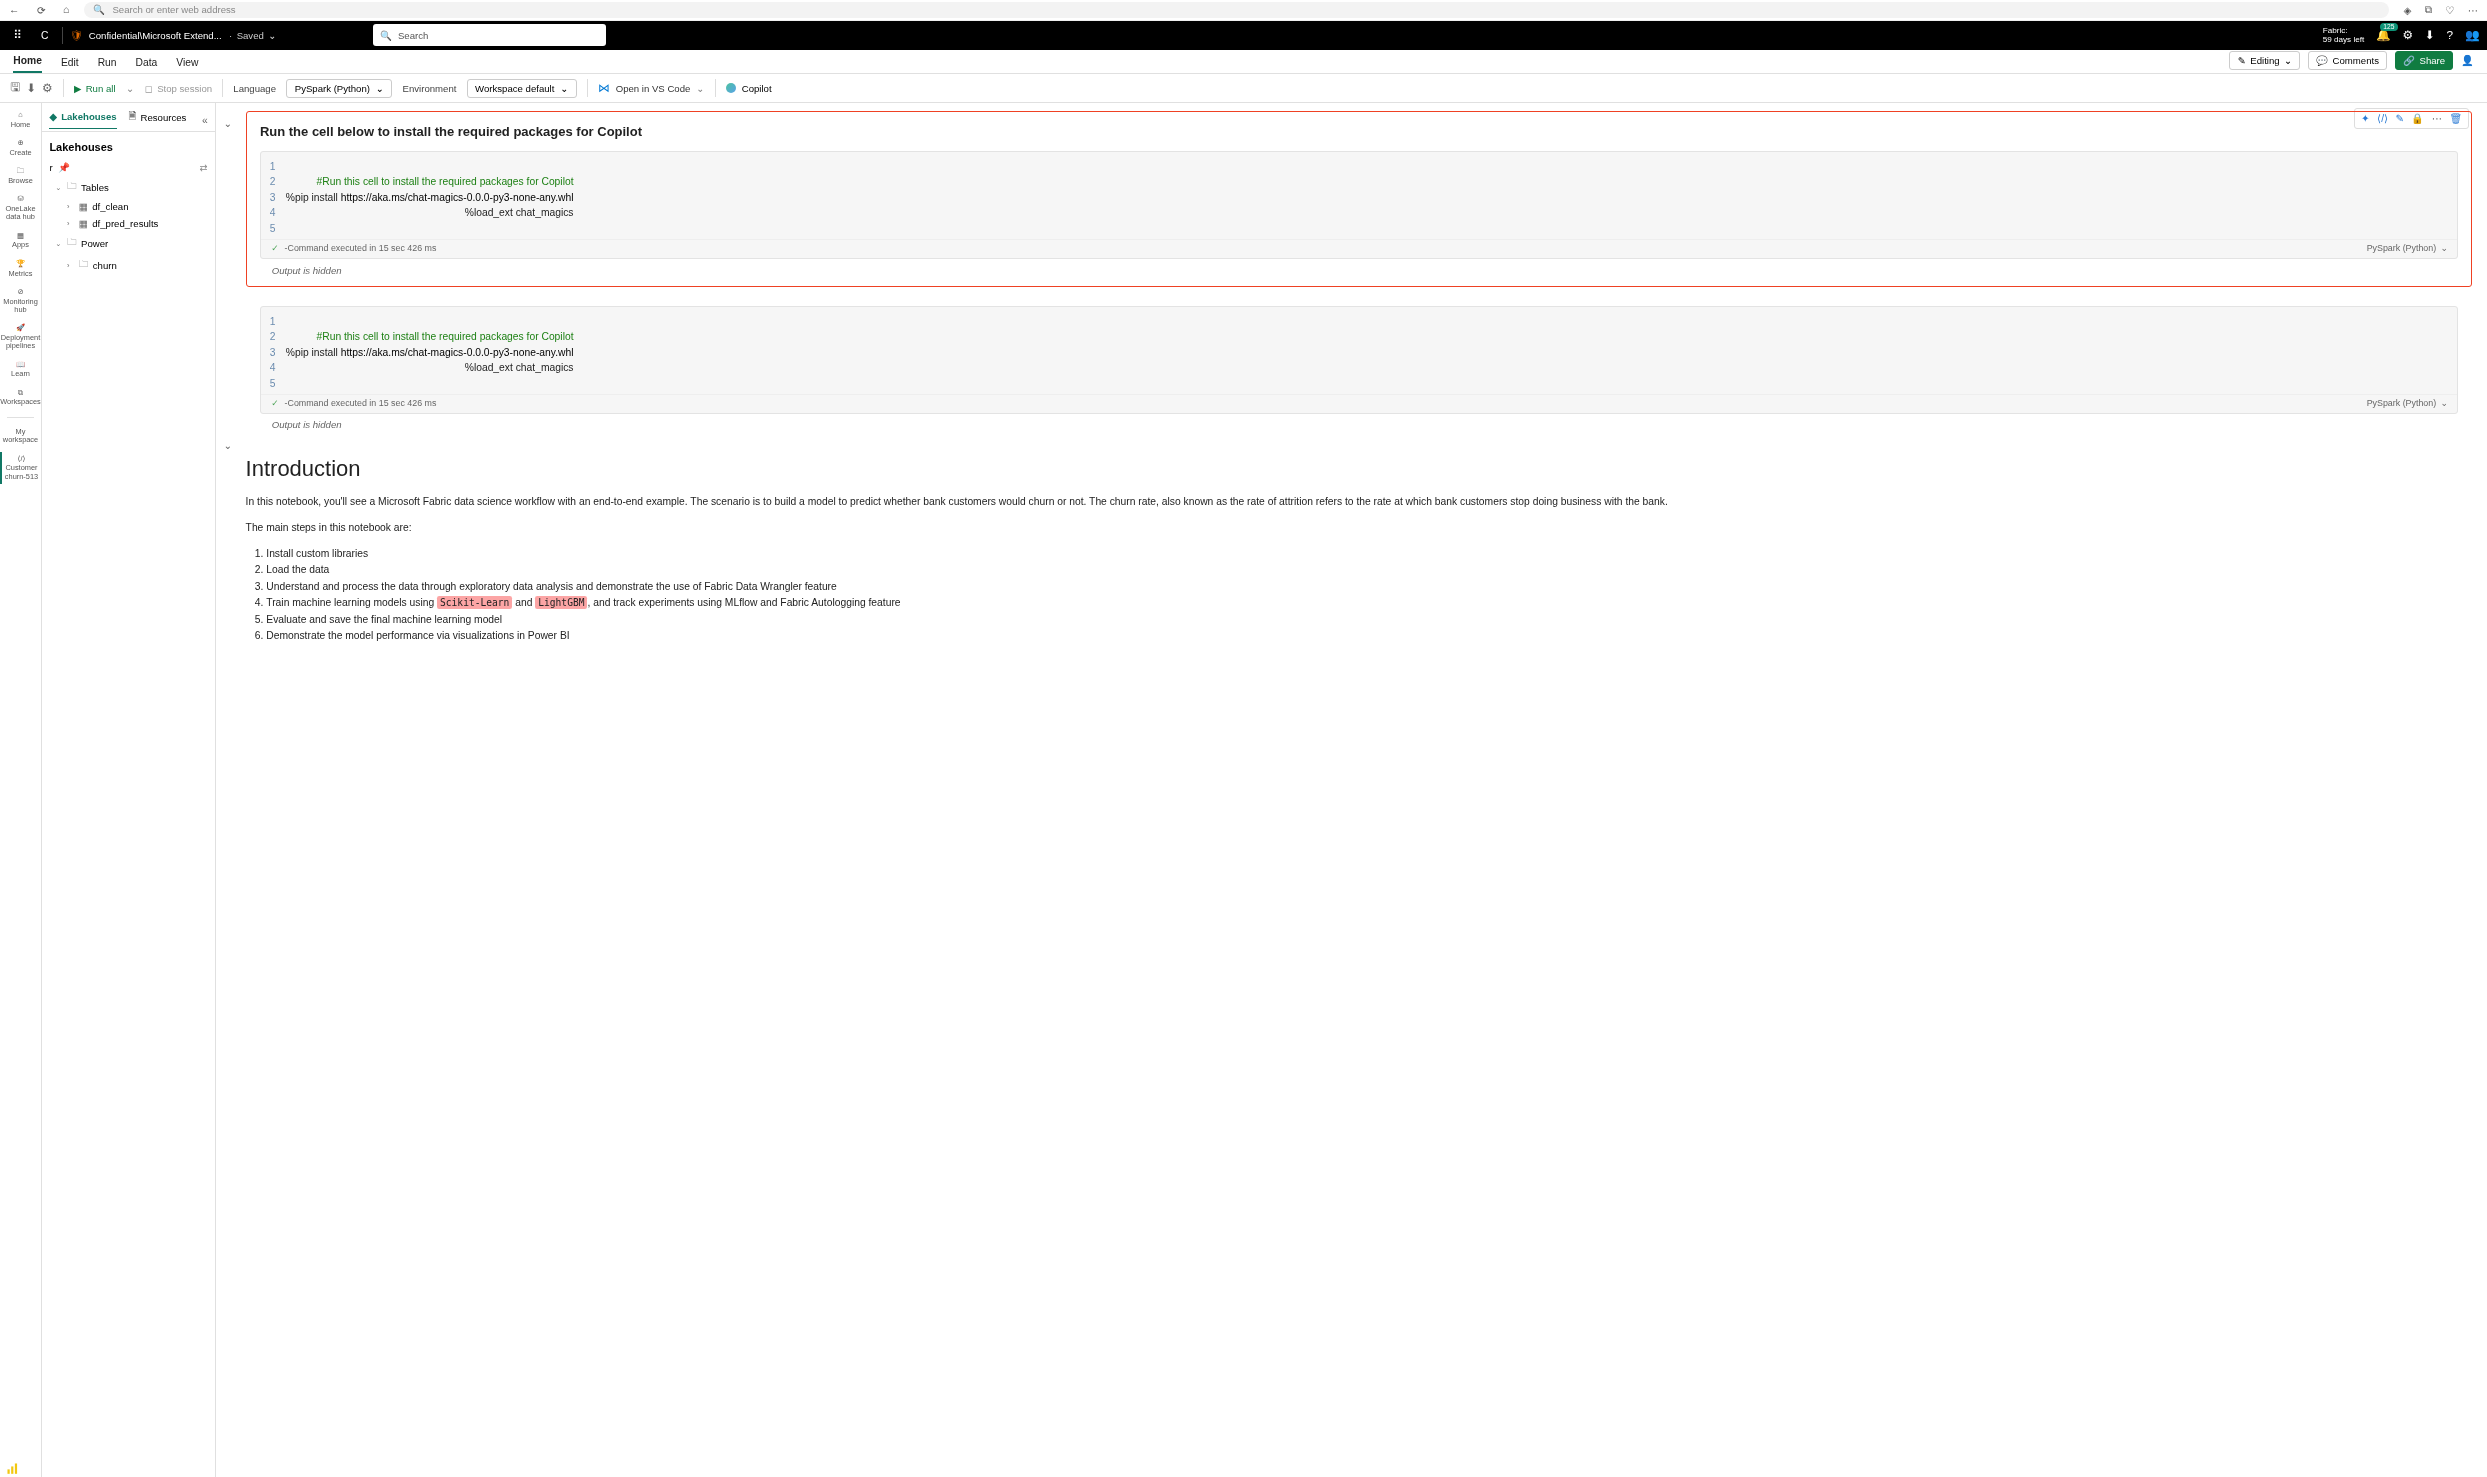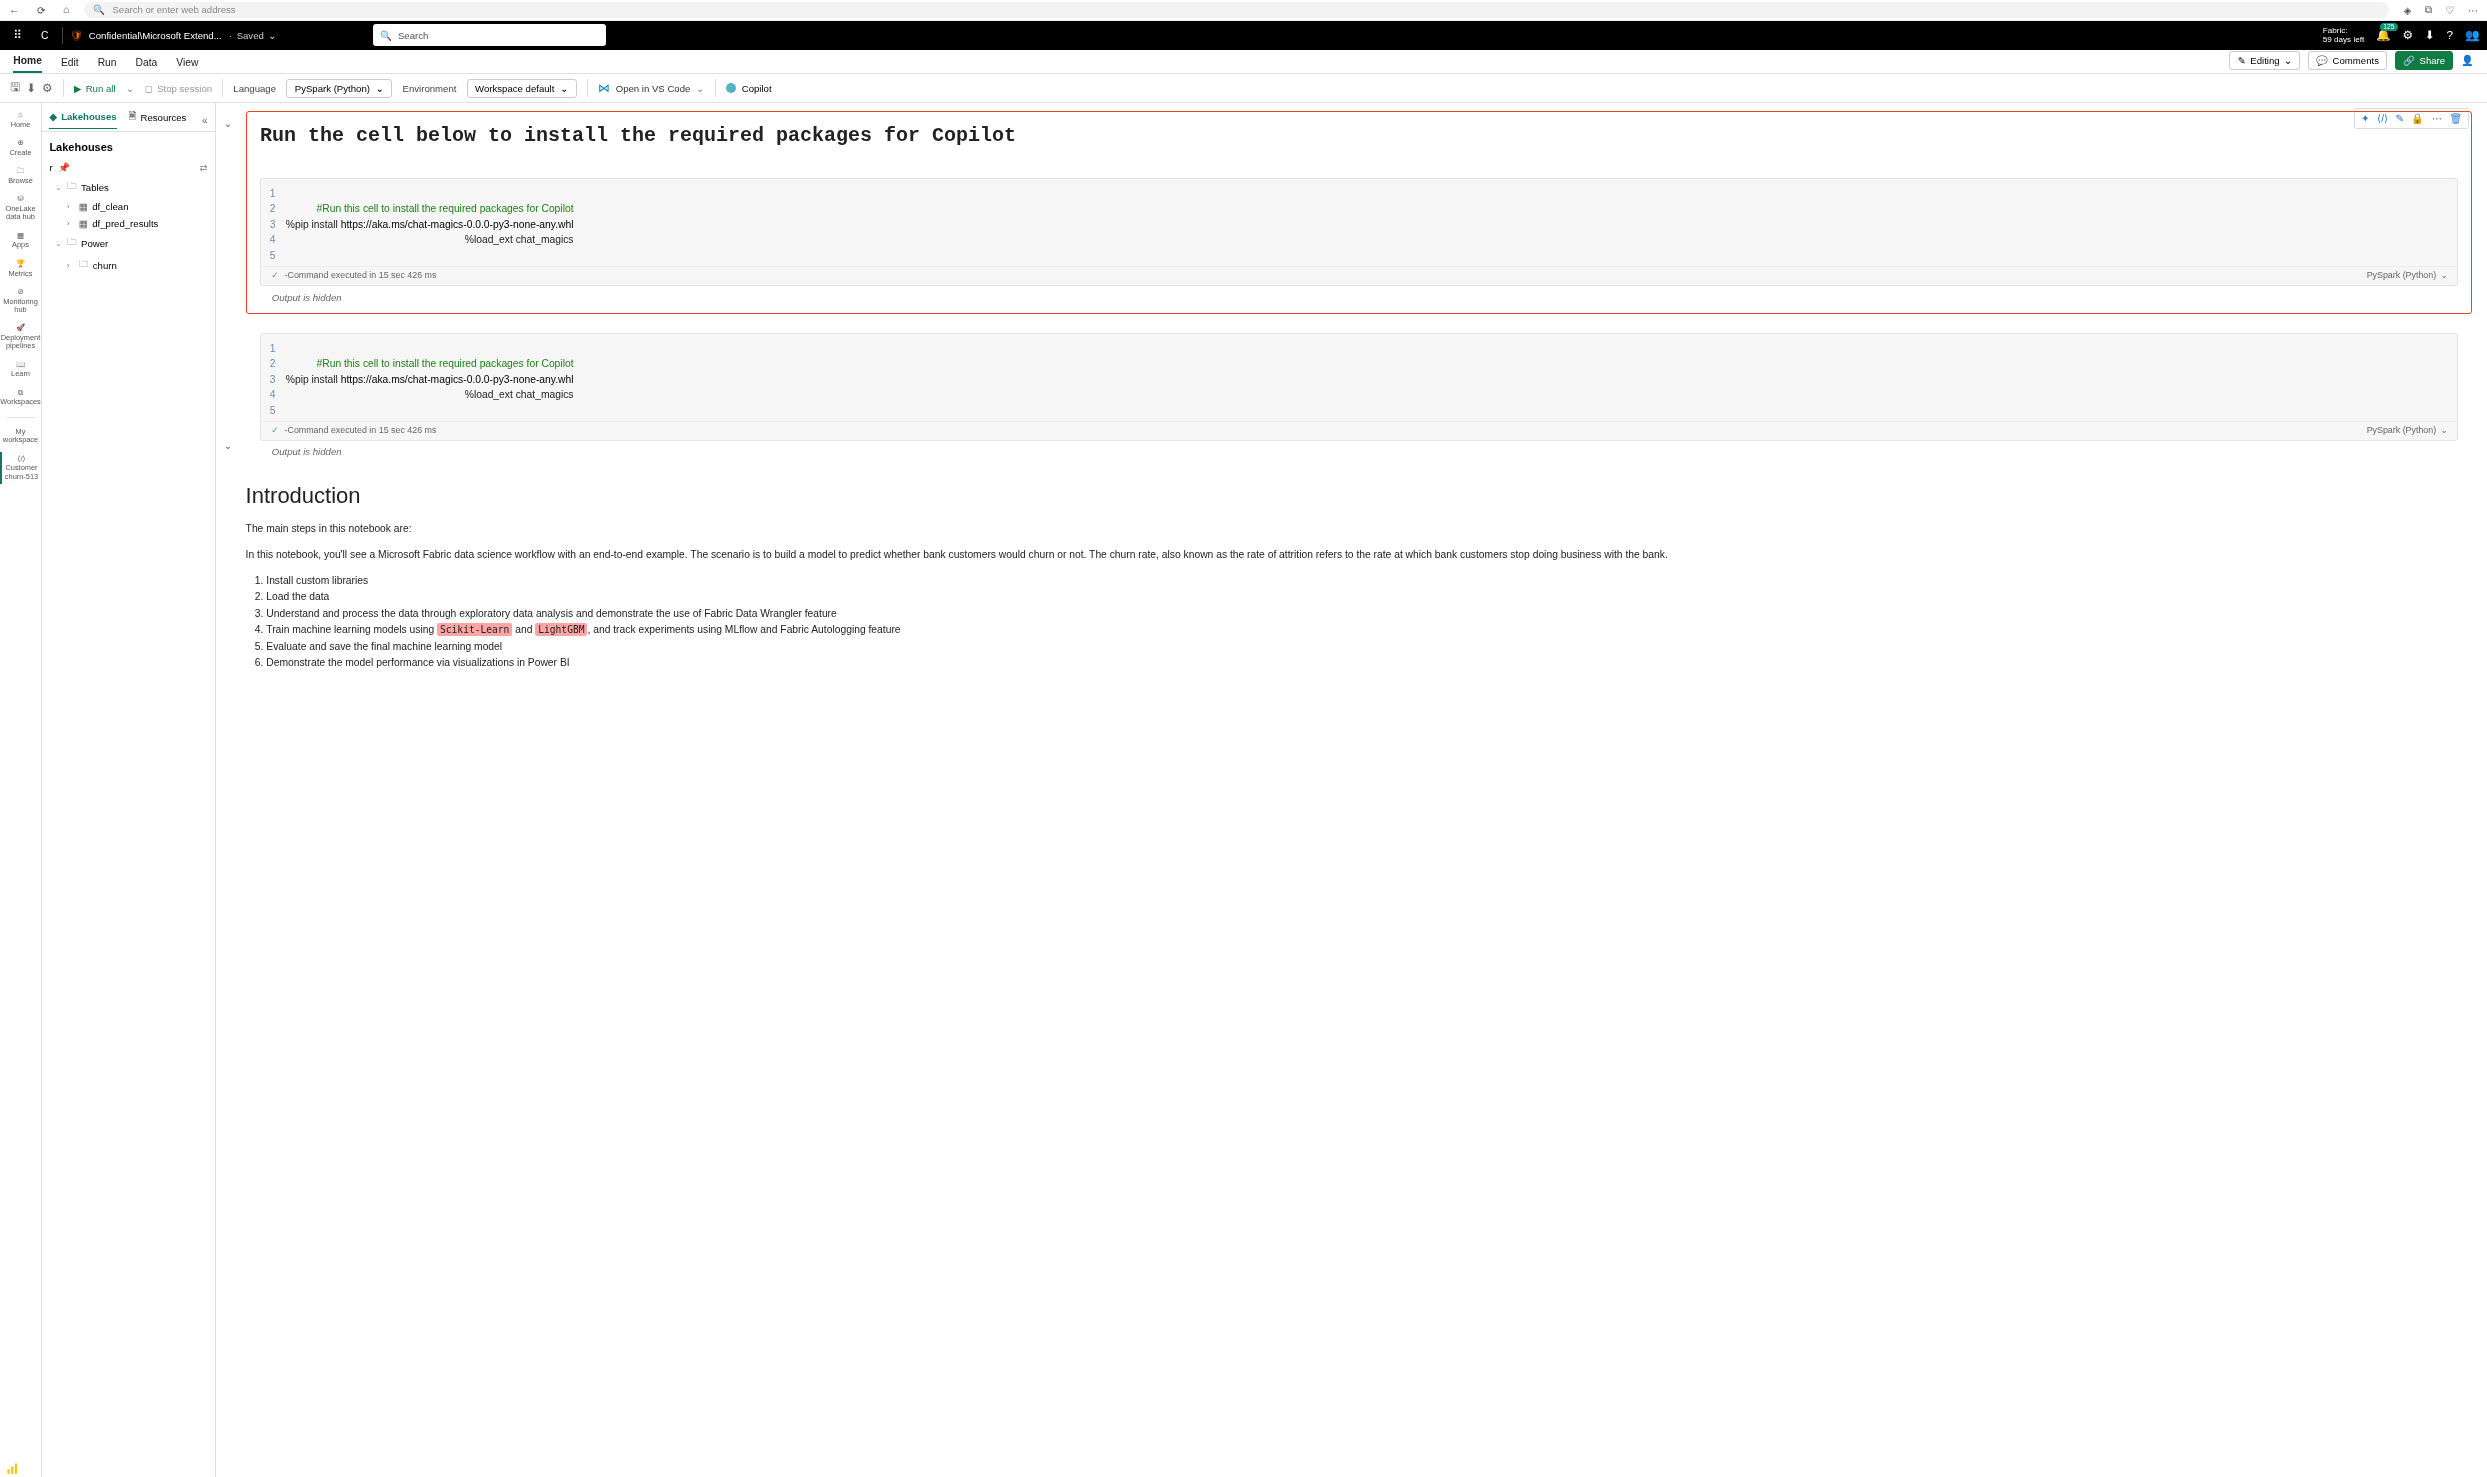--- a/index.html
+++ b/index.html
@@ -74,21 +74,21 @@
 
 .notebook { flex: 1; overflow-y: auto; position: relative; padding: 7.4px 14.8px 29.6px 29.6px; }
 .cell-toolbar { position: absolute; right: 17.7px; top: 4.4px; display: flex; gap: 7.4px; border: 0.7px solid #ddd; border-radius: 3px; padding: 3px 5.9px; background: #fff; }
 .cell-toolbar .ic { color: #555; font-size: 10.3px; cursor: pointer; }
 .cell-toolbar .ic.blue { color: #2a7ad4; }
 .cell-toolbar .trash { color: #2a7ad4; }
 .cell-collapse { position: absolute; left: 7.4px; color: #666; cursor: pointer; }
 
 .md-cell { border: 1.5px solid #ef4123; border-radius: 3px; padding: 11.8px 13.3px 7.4px; margin-bottom: 17.7px; position: relative; }
 .md-cell.noborder { border: 0.7px solid transparent; }
-.md-cell h2 { font-size: 20px; font-weight: 600; color: #222; margin-bottom: 31px; font-family: Liberation Mono, monospace; }
+.md-cell h2 { font-size: 13px; font-weight: 600; color: #222; margin-bottom: 12px; }
 
 .code-cell { background: #f6f6f6; border: 0.7px solid #e3e3e3; border-radius: 3px; }
 .code-body { display: flex; padding: 7.4px 8.9px 3px; font-family: "Cascadia Mono", Consolas, monospace; font-size: 10.3px; }
 .gutter { color: #6b8caf; text-align: right; padding-right: 10.3px; user-select: none; line-height: 1.5; }
 .code-lines { line-height: 1.5; text-align: right; }
 .code-lines .comment { color: #1e8115; }
 .code-lines .mag { color: #222; }
 .code-lines .link { }
 .code-footer { display: flex; align-items: center; padding: 3px 8.9px 4.4px 10.3px; font-size: 8.9px; color: #666; border-top: 0.7px solid #eee; }
 .code-footer .check { color: #4ca457; margin-right: 5.9px; }
@@ -352,22 +352,22 @@
           <span class="lang"><span>PySpark (Python)</span> ⌄</span>
         </div>
       </div>
       <div class="output-hidden">Output is hidden</div>
     </div>
 
     <span class="cell-collapse" style="top:336px;">⌄</span>
 
     <div class="intro">
       <h1>Introduction</h1>
+      <p>In this notebook, you'll see a Microsoft Fabric data science workflow with an end-to-end example. The scenario is to build a model to predict whether bank customers would churn or not. The churn rate, also known as the rate of attrition refers to the rate at which bank customers stop doing business with the bank.</p>
       <p>The main steps in this notebook are:</p>
-      <p>In this notebook, you'll see a Microsoft Fabric data science workflow with an end-to-end example. The scenario is to build a model to predict whether bank customers would churn or not. The churn rate, also known as the rate of attrition refers to the rate at which bank customers stop doing business with the bank.</p>
       <ol>
         <li>Install custom libraries</li>
         <li>Load the data</li>
         <li>Understand and process the data through exploratory data analysis and demonstrate the use of Fabric Data Wrangler feature</li>
         <li><span>Train machine learning models using </span><code>Scikit-Learn</code><span> and </span><code>LightGBM</code><span>, and track experiments using MLflow and Fabric Autologging feature</span></li>
         <li>Evaluate and save the final machine learning model</li>
         <li>Demonstrate the model performance via visualizations in Power BI</li>
       </ol>
     </div>
   </div>

